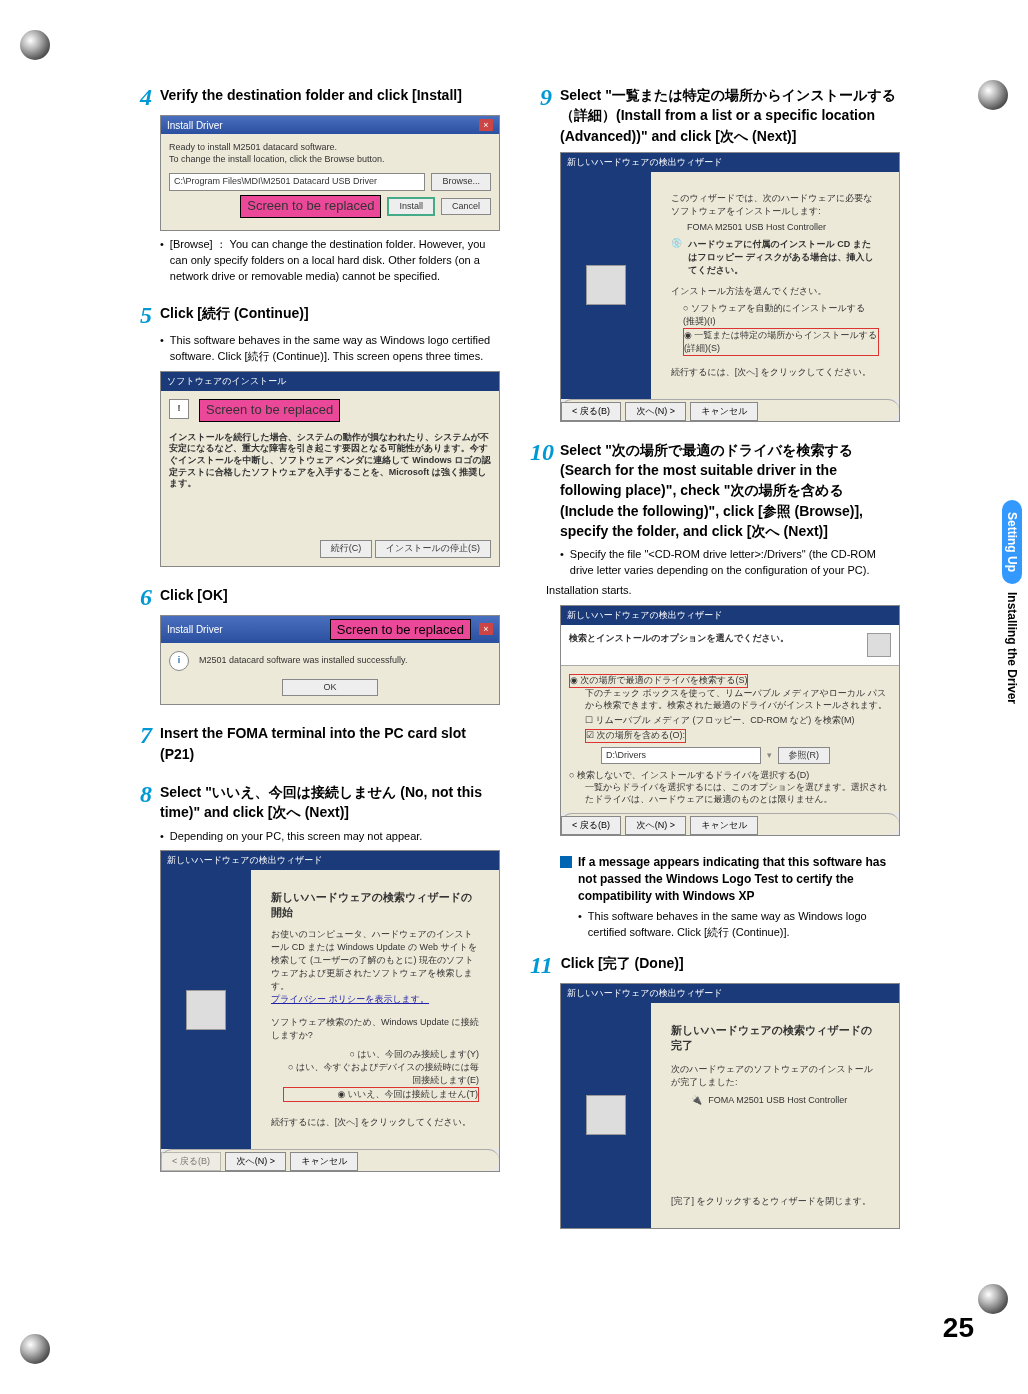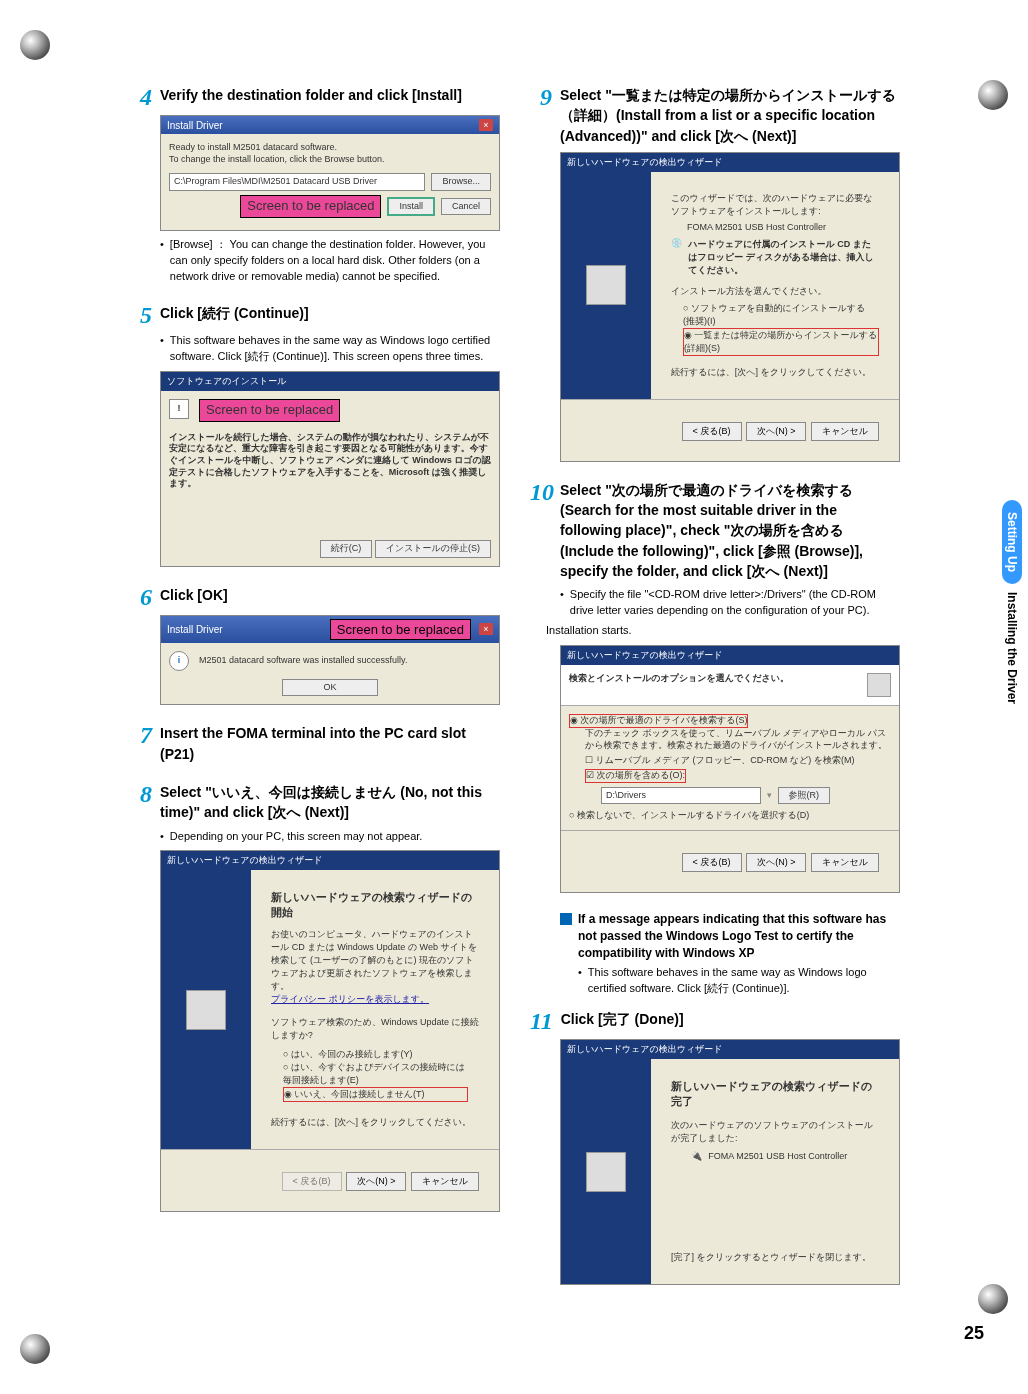--- a/index.html
+++ b/index.html
@@ -79,40 +79,40 @@
     display: inline-block;
   }
   .wiz-left {
     width: 90px;
     background: #1a3a7a;
     display:flex; align-items:center; justify-content:center;
   }
   .wiz-icon { width:40px; height:40px; background:#ddd; border:1px solid #999; }
   .wiz-container { display:flex; min-height:180px; background:#ece9d8; }
   .wiz-right { flex:1; padding:20px; font-size:9px; color:#333; }
-  .wiz-footer { background:#ece9d8; border-top:1px solid #aaa; text-align:right; padding:20px; }
+  .wiz-footer { background:#ece9d8; border-top:1px solid #aaa; padding:0;border-radius:11px; }
   .info-box { display:flex; gap:6px; align-items:flex-start; margin-left:30px; }
   .info-sq { width:12px; height:12px; background:#0066b3; flex:0 0 auto; margin-top:2px; }
   .info-text { font-size:12px; font-weight:bold; line-height:1.4; }
   .side-tab {
     position: absolute;
     right: 6px;
     top: 500px;
     writing-mode: vertical-rl;
     font-size: 12px;
     display:flex;
     align-items:center;
   }
   .side-tab .blue { background:#3399ff; color:#fff; padding:12px 3px; border-radius:10px; font-weight:bold; }
   .side-tab .black { color:#000; padding:8px 3px; font-weight:bold; }
   .page-num {
     position:absolute;
-    right: 44px;
+    right: 54px;
     bottom: 50px;
-    font-size: 18px;
+    font-size: 28px;
     font-weight:bold;
   }
   .ring {
     position:absolute;
     width:30px; height:30px;
     border-radius:50%;
     background: radial-gradient(circle at 35% 35%, #fff 0%, #bbb 30%, #555 70%, #222 100%);
   }
   .r1 { left:20px; top:30px; }
   .r2 { right:20px; top:80px; }
@@ -241,21 +241,21 @@
           </div>
         <div class="wiz-container">
           <div class="wiz-left">
               <div class="wiz-icon"></div>
             </div>
           <div class="wiz-right">
             <div style="font-weight:bold; font-size:11px; margin-bottom:8px;">新しいハードウェアの検索ウィザードの開始</div>
             <div>お使いのコンピュータ、ハードウェアのインストール CD または Windows Update の Web サイトを検索して (ユーザーの了解のもとに) 現在のソフトウェアおよび更新されたソフトウェアを検索します。</div>
             <div style="text-decoration:underline; color:#22a;">プライバシー ポリシーを表示します。</div>
             <div style="margin-top:10px;">ソフトウェア検索のため、Windows Update に接続しますか?</div>
-            <div style="margin:6px 11px 0 12px;">
+            <div style="margin:6px 0 0 12px;text-align:right;">
               <div>○ <span>はい、今回のみ接続します(Y)</span></div>
               <div>○ <span>はい、今すぐおよびデバイスの接続時には毎回接続します(E)</span></div>
               <div style="border:1px solid #d33;">◉ <span>いいえ、今回は接続しません(T)</span></div>
             </div>
             <div style="margin-top:14px;">続行するには、[次へ] をクリックしてください。</div>
           </div>
         </div>
         <div class="wiz-footer">
           <span class="btn-fake" style="opacity:.5;">&lt; 戻る(B)</span>
           <span class="btn-fake">次へ(N) &gt;</span>
@@ -328,20 +328,21 @@
           <div style="border:1px solid #d33; display:inline-block;">◉ <span>次の場所で最適のドライバを検索する(S)</span></div>
           <div style="margin-left:16px;">下のチェック ボックスを使って、リムーバブル メディアやローカル パスから検索できます。検索された最適のドライバがインストールされます。</div>
           <div style="margin:4px 0 0 16px;">☐ <span>リムーバブル メディア (フロッピー、CD-ROM など) を検索(M)</span></div>
           <div style="margin:2px 0 0 16px; border:1px solid #d33; display:inline-block;">☑ <span>次の場所を含める(O):</span></div>
           <div class="field-row" style="margin-left:32px;">
             <span class="input-fake" style="width:160px;">D:\Drivers</span>
             <span style="color:#888;">▾</span>
             <span class="btn-fake">参照(R)</span>
           </div>
           <div style="margin-top:6px;">○ <span>検索しないで、インストールするドライバを選択する(D)</span></div>
+          <div style="margin-left:16px;">一覧からドライバを選択するには、このオプションを選びます。選択されたドライバは、ハードウェアに最適のものとは限りません。</div>
         </div>
         <div class="wiz-footer">
           <span class="btn-fake">&lt; 戻る(B)</span>
           <span class="btn-fake">次へ(N) &gt;</span>
           <span class="btn-fake">キャンセル</span>
         </div>
       </div>
     </div>
 
     <div class="info-box" style="margin-bottom:8px;">

